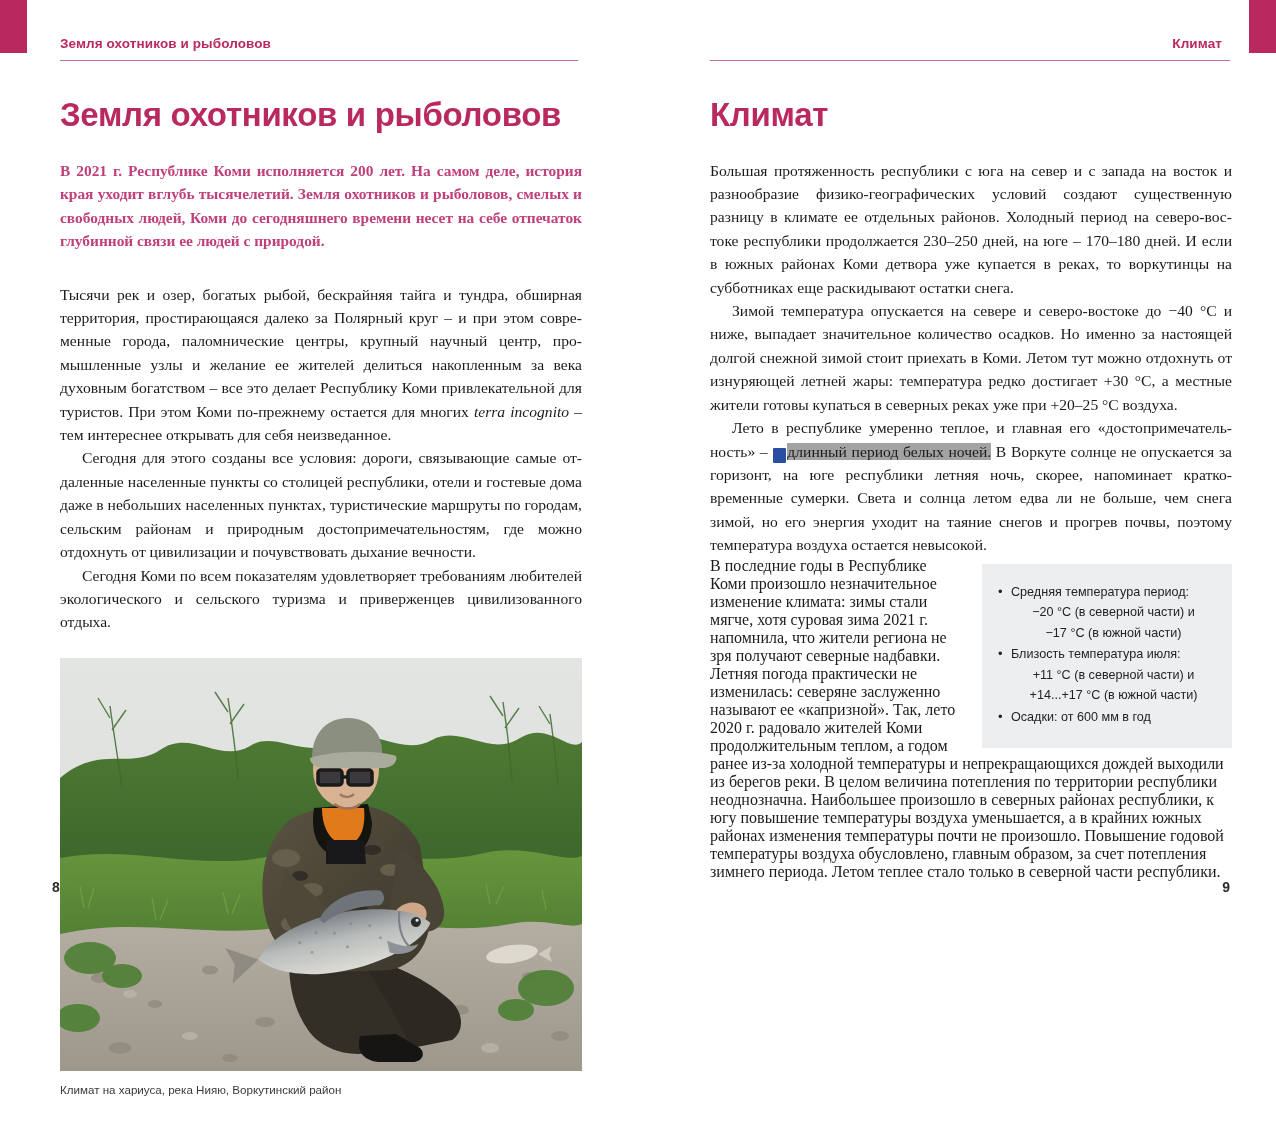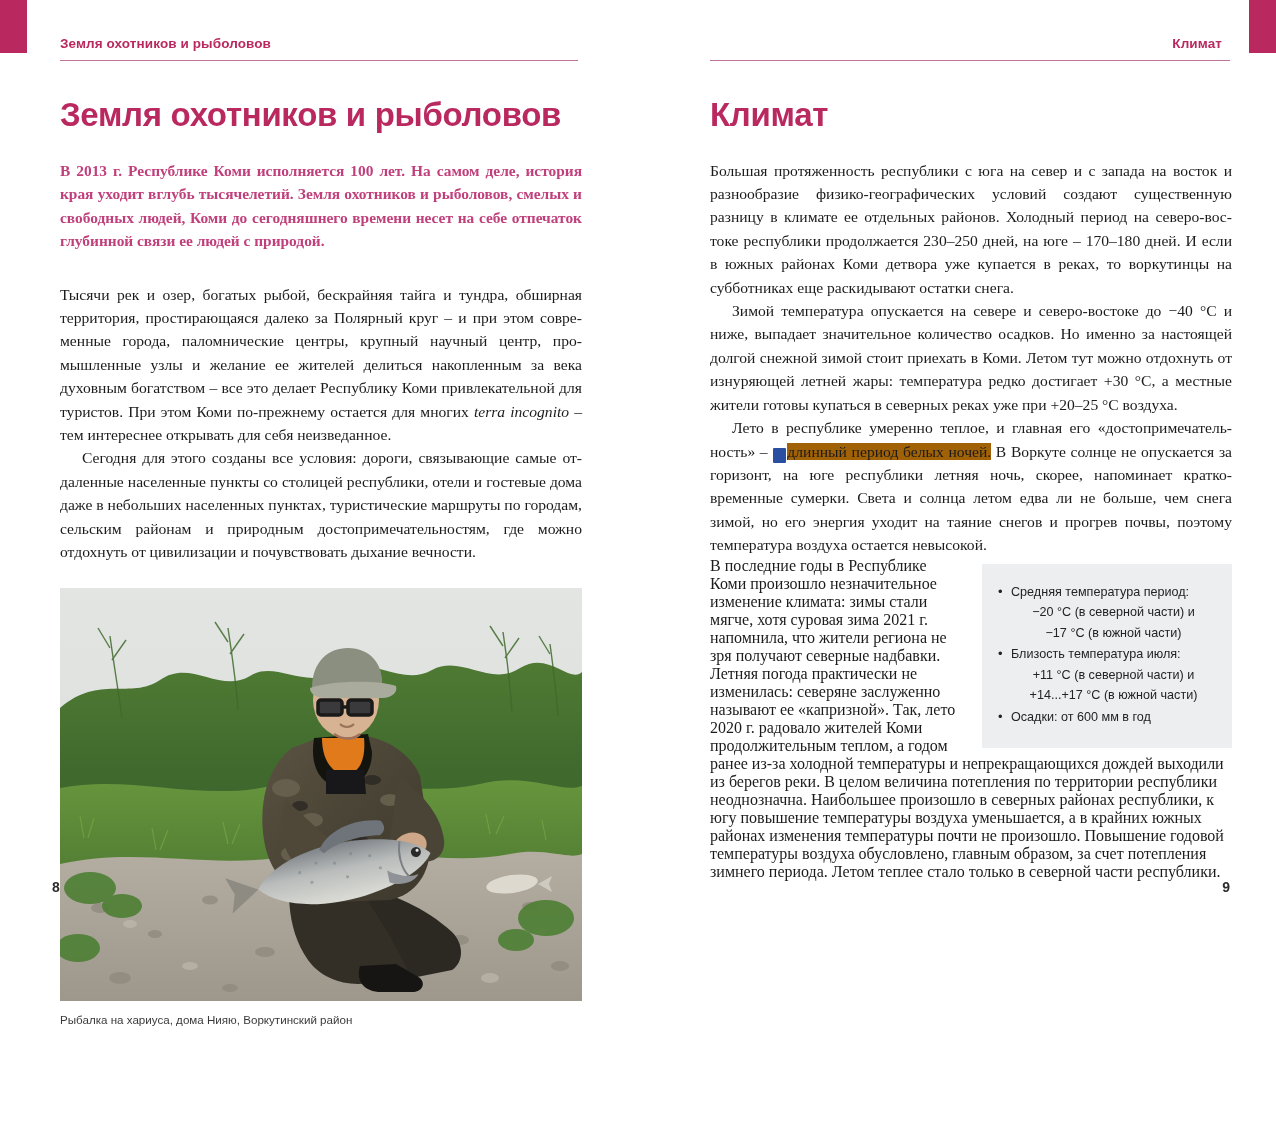--- a/index.html
+++ b/index.html
@@ -139,21 +139,21 @@
     color: #ffffff;
     font-family: "Liberation Sans", sans-serif;
     font-weight: bold;
     font-size: 11px;
     line-height: 15px;
     text-align: center;
     vertical-align: -2px;
     margin: 0 1px;
     border-radius: 1px;
   }
-  .hl { background: #a16207; font-family: Liberation Serif, serif; }
+  .hl { background: #a3a3a3; font-family: Liberation Serif, serif; }
 
   
   .infobox {
     float: right;
     width: 250px;
     margin: 7px 0 0 18px;
     padding: 18px 16px 20px 16px;
     box-sizing: border-box;
     background: #eceef0;
     font-family: "Liberation Sans", sans-serif;
@@ -204,26 +204,27 @@
   <div class="page page-left">
     <div class="corner-bar left"></div>
 
     <div class="running-head">Земля охотников и рыболовов</div>
     <div class="head-rule"></div>
 
     <div class="col">
 
       <h1 class="title">Земля охотников и рыболовов</h1>
 
-      <p class="lead">В 2013 г. Республике Коми исполняется 100 лет. На самом деле, история края уходит вглубь тысячелетий. Земля охотников и рыболовов, смелых и свободных людей, Коми до сегодняшнего времени несет на себе отпеча­ток глубинной связи ее людей с природой.</p>
+      <p class="lead">В 2021 г. Республике Коми исполняется 200 лет. На самом деле, история края уходит вглубь тысячелетий. Земля охотников и рыболовов, смелых и свободных людей, Коми до сегодняшнего времени несет на себе отпеча­ток глубинной связи ее людей с природой.</p>
 
       <p class="body noindent"><span>Тысячи рек и озер, богатых рыбой, бескрайняя тайга и тундра, обширная территория, простирающаяся далеко за Полярный круг – и при этом совре­менные города, паломнические центры, крупный научный центр, про­мышленные узлы и желание ее жителей делиться накопленным за века духовным богатством – все это делает Республику Коми привлекательной для туристов. При этом Коми по-прежнему остается для многих </span><i>terra incognito</i><span> – тем интереснее открывать для себя неизведанное.</span></p>
 
       <p class="body">Сегодня для этого созданы все условия: дороги, связывающие самые от­даленные населенные пункты со столицей республики, отели и гостевые дома даже в небольших населенных пунктах, туристические маршруты по городам, сельским районам и природным достопримечательностям, где можно отдохнуть от цивилизации и почувствовать дыхание вечности.</p>
 
+      <p class="body">Сегодня Коми по всем показателям удовлетворяет требованиям люби­телей экологического и сельского туризма и приверженцев цивилизован­ного отдыха.</p>
 
       <figure class="photo">
         <div class="photo-frame">
           <svg width="522" height="413" viewBox="0 0 522 413" xmlns="http://www.w3.org/2000/svg" role="img" aria-label="fishing photo">
             <defs>
               <linearGradient id="sky" x1="0" y1="0" x2="0" y2="1">
                 <stop offset="0%" stop-color="#e3e5e3"></stop>
                 <stop offset="100%" stop-color="#d7dbd6"></stop>
               </linearGradient>
               <linearGradient id="bushes" x1="0" y1="0" x2="0" y2="1">
@@ -389,21 +390,21 @@
                   <circle cx="250" cy="284" r="1.6"></circle>
                 <circle cx="286" cy="286" r="1.6"></circle>
                   <circle cx="320" cy="284" r="1.6"></circle>
               </g>
             </g>
 
             <ellipse cx="452" cy="296" rx="26" ry="9" fill="#ddd9cf" transform="rotate(-8 452 296)"></ellipse>
             <path d="M478 296 L492 288 L489 296 L492 304 Z" fill="#cfcabf"></path>
           </svg>
         </div>
-        <figcaption>Рыбалка на хариуса, дома Нияю, Воркутинский район</figcaption>
+        <figcaption>Климат на хариуса, река Нияю, Воркутинский район</figcaption>
       </figure>
 
     </div>
 
     <div class="folio">8</div>
   </div>
 
   <div class="page page-right">
     <div class="corner-bar right"></div>
 

